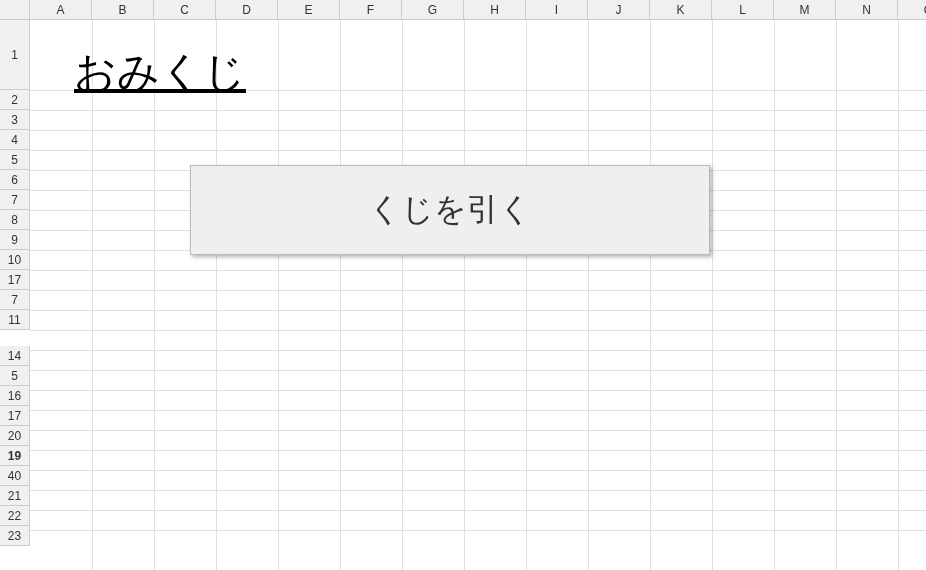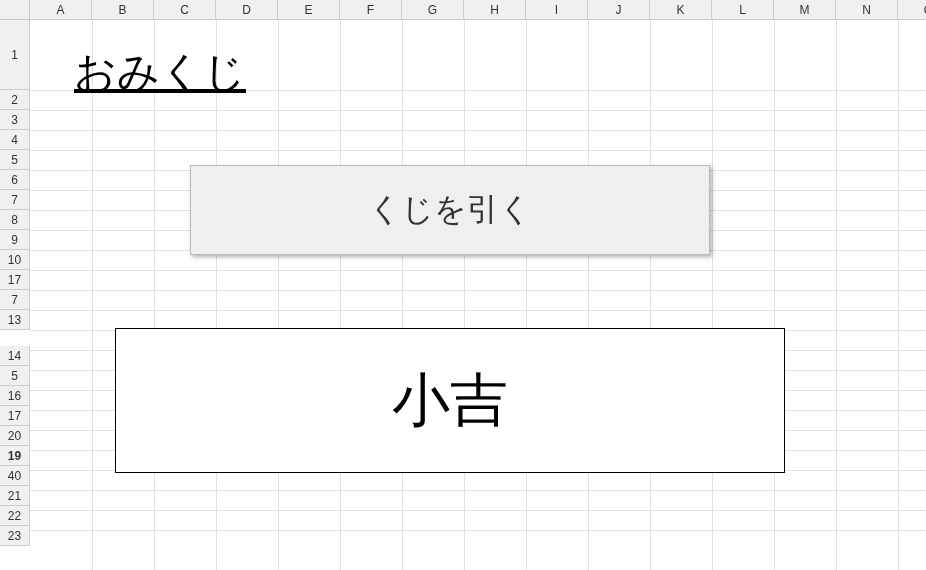--- a/index.html
+++ b/index.html
@@ -156,21 +156,21 @@
       <div class="row-header" style="height: 20px;">3</div>
       <div class="row-header" style="height: 20px;">4</div>
       <div class="row-header" style="height: 20px;">5</div>
       <div class="row-header" style="height: 20px;">6</div>
       <div class="row-header" style="height: 20px;">7</div>
       <div class="row-header" style="height: 20px;">8</div>
       <div class="row-header" style="height: 20px;">9</div>
       <div class="row-header" style="height: 20px;">10</div>
       <div class="row-header" style="height: 20px;">17</div>
       <div class="row-header" style="height: 20px;">7</div>
-      <div class="row-header" style="height: 20px;">13</div>
+      <div class="row-header" style="height: 20px;">11</div>
       <div class="row-header" style="height: 20px; margin-top: 16px;">14</div>
       <div class="row-header" style="height: 20px;">5</div>
       <div class="row-header" style="height: 20px; text-align: center;">16</div>
       <div class="row-header" style="height: 20px;">17</div>
       <div class="row-header" style="height: 20px;">20</div>
       <div class="row-header" style="height: 20px; font-weight: bold;">19</div>
       <div class="row-header" style="height: 20px;">40</div>
       <div class="row-header" style="height: 20px;">21</div>
       <div class="row-header" style="height: 20px;">22</div>
       <div class="row-header" style="height: 20px;">23</div>
@@ -212,17 +212,14 @@
       <div class="grid-line-v" style="left: 310px;"></div>
       <div class="grid-line-v" style="left: 248px;"></div>
       <div class="grid-line-v" style="left: 186px;"></div>
       <div class="grid-line-v" style="left: 124px;"></div>
       <div class="grid-line-v" style="left: 62px;"></div>
 
     <div class="title-cell">おみくじ</div>
 
     <button class="draw-button">くじを引く</button>
 
-    <div class="result-box">
-      <span>小吉</span>
-    </div>
   </div>
 </div>
 
 </body></html>

